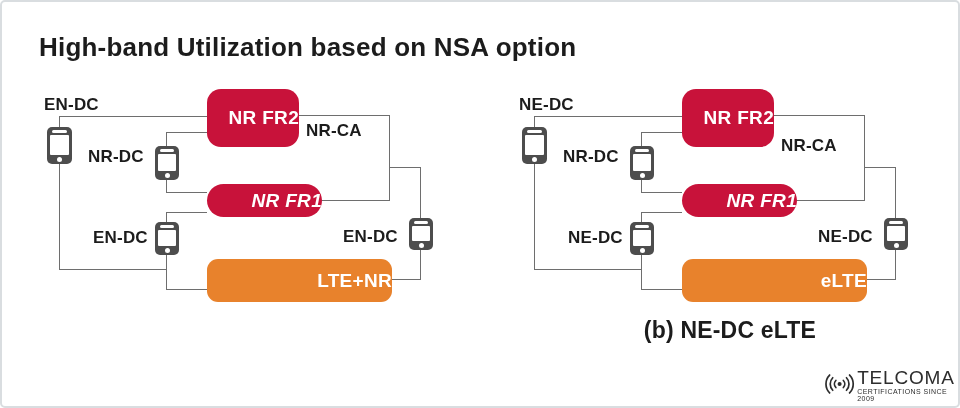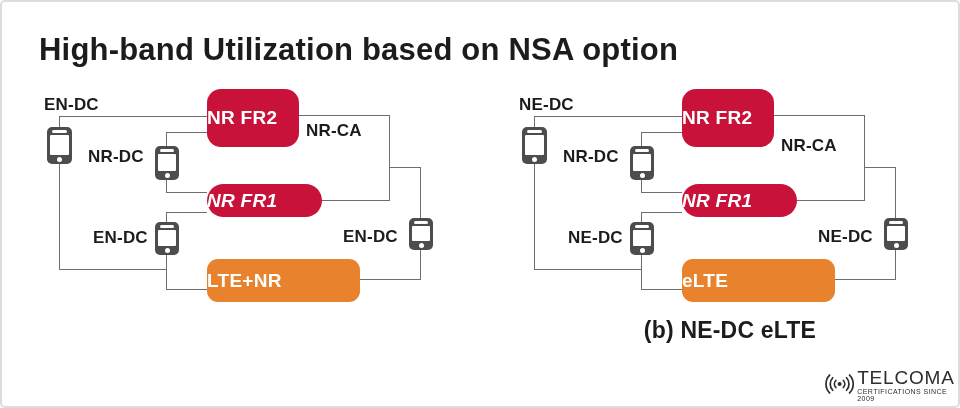--- a/index.html
+++ b/index.html
@@ -9,38 +9,38 @@
   *{margin:0;padding:0;box-sizing:border-box;}
   body{
     width:960px;height:408px;overflow:hidden;background:#fff;
     font-family:"Liberation Sans","DejaVu Sans",sans-serif;color:var(--text);
   }
   .canvas{
     position:relative;width:960px;height:408px;background:#fff;
     border:2px solid #d9dde0;border-radius:5px;
   }
   .title{
-    position:absolute;left:37px;top:30px;font-size:31px;font-weight:bold;
+    position:absolute;left:37px;top:30px;font-size:26px;font-weight:bold;
     letter-spacing:.2px;color:var(--text);
   }
   .dg{position:absolute;top:80px;width:480px;height:290px;}
   .dg-a{left:0;}
   .dg-b{left:475px;}
   
   .ln{position:absolute;background:var(--line);}
   .lh{height:1px;}
   .lv{width:1px;}
   
   .node{
-    position:absolute;display:flex;align-items:center;justify-content:flex-start;
+    position:absolute;display:flex;align-items:center;justify-content:flex-end;
     color:#fff;font-weight:bold;font-size:19px;letter-spacing:.3px;
   }
   .fr2{left:205px;top:7px;width:92px;height:58px;border-radius:14px;background:var(--red);}
   .fr1{left:205px;top:102px;width:115px;height:33px;border-radius:18px;background:var(--red);font-style:italic;}
-  .basebox{left:205px;top:177px;width:153px;height:43px;border-radius:11px;background:var(--orange);}
+  .basebox{left:205px;top:177px;width:185px;height:43px;border-radius:11px;background:var(--orange);}
   
   .phone{position:absolute;background:var(--phone);border-radius:5px;}
   .p1{left:45px;top:45px;width:25px;height:37px;}
   .p2{left:153px;top:64px;width:24px;height:34px;}
   .p3{left:153px;top:140px;width:24px;height:33px;}
   .p4{left:407px;top:136px;width:24px;height:32px;}
   .phone .speaker{position:absolute;left:5px;right:5px;top:3px;height:3px;background:#fff;border-radius:2px;}
   .phone .screen{position:absolute;left:3px;right:3px;top:8px;bottom:9px;background:#fff;border-radius:1px;}
   .phone .home{position:absolute;left:50%;bottom:2px;width:5px;height:5px;margin-left:-2.5px;border-radius:50%;background:#fff;}
   

